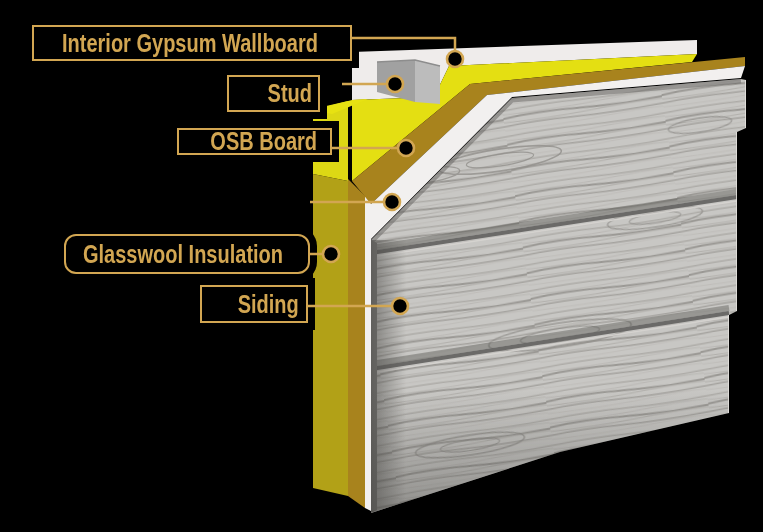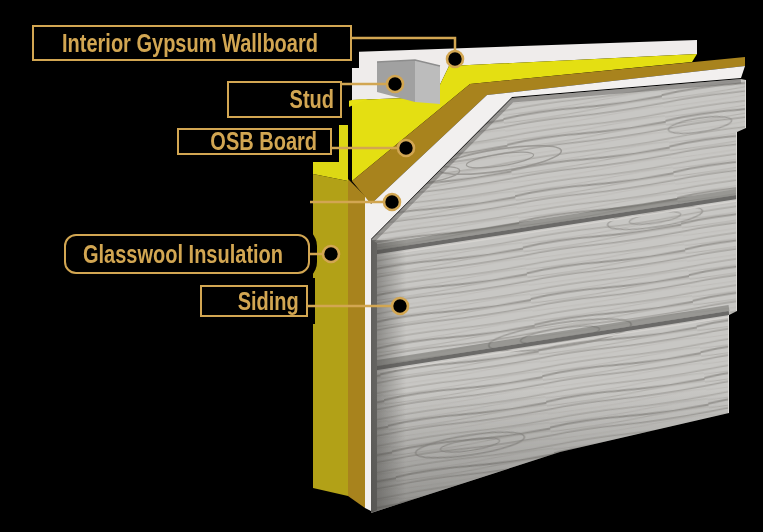--- a/index.html
+++ b/index.html
@@ -110,30 +110,30 @@
     <g>
       <polygon points="377,62 415,60 415,102 377,92" fill="#a1a1a1"></polygon>
       <polygon points="415,60 440,66 440,104 415,102" fill="#bcbcbc"></polygon>
       <path d="M377,62 L415,60 L440,66" stroke="#8d8d8d" stroke-width="1.5" fill="none"></path>
     </g>
   </svg>
 
   <div class="label" style="left:32px;top:25px;width:320px;height:36px;">
     <span>Interior Gypsum Wallboard</span>
   </div>
-  <div class="label" style="left:227px;top:81px;width:115px;height:37px;">
+  <div class="label" style="left:227px;top:75px;width:93px;height:37px;">
     <span>Stud</span>
   </div>
   <div class="label" style="left:177px;top:128px;width:155px;height:27px;">
     <span>OSB Board</span>
   </div>
   <div class="label" style="left:64px;top:234px;width:246px;height:40px;border-radius:12px;">
     <span>Glasswool Insulation</span>
   </div>
-  <div class="label" style="left:200px;top:285px;width:108px;height:32px;">
+  <div class="label" style="left:200px;top:285px;width:108px;height:38px;">
     <span>Siding</span>
   </div>
 
   <svg id="overlay" width="763" height="532" viewBox="0 0 763 532">
     <g stroke="#d2a652" stroke-width="2.5" fill="none">
       <path d="M352,38 H455 V59"></path>
       <path d="M342,84 H395"></path>
       <path d="M332,148 H406"></path>
       <path d="M310,202 H392"></path>
       <path d="M310,254 H331"></path>

